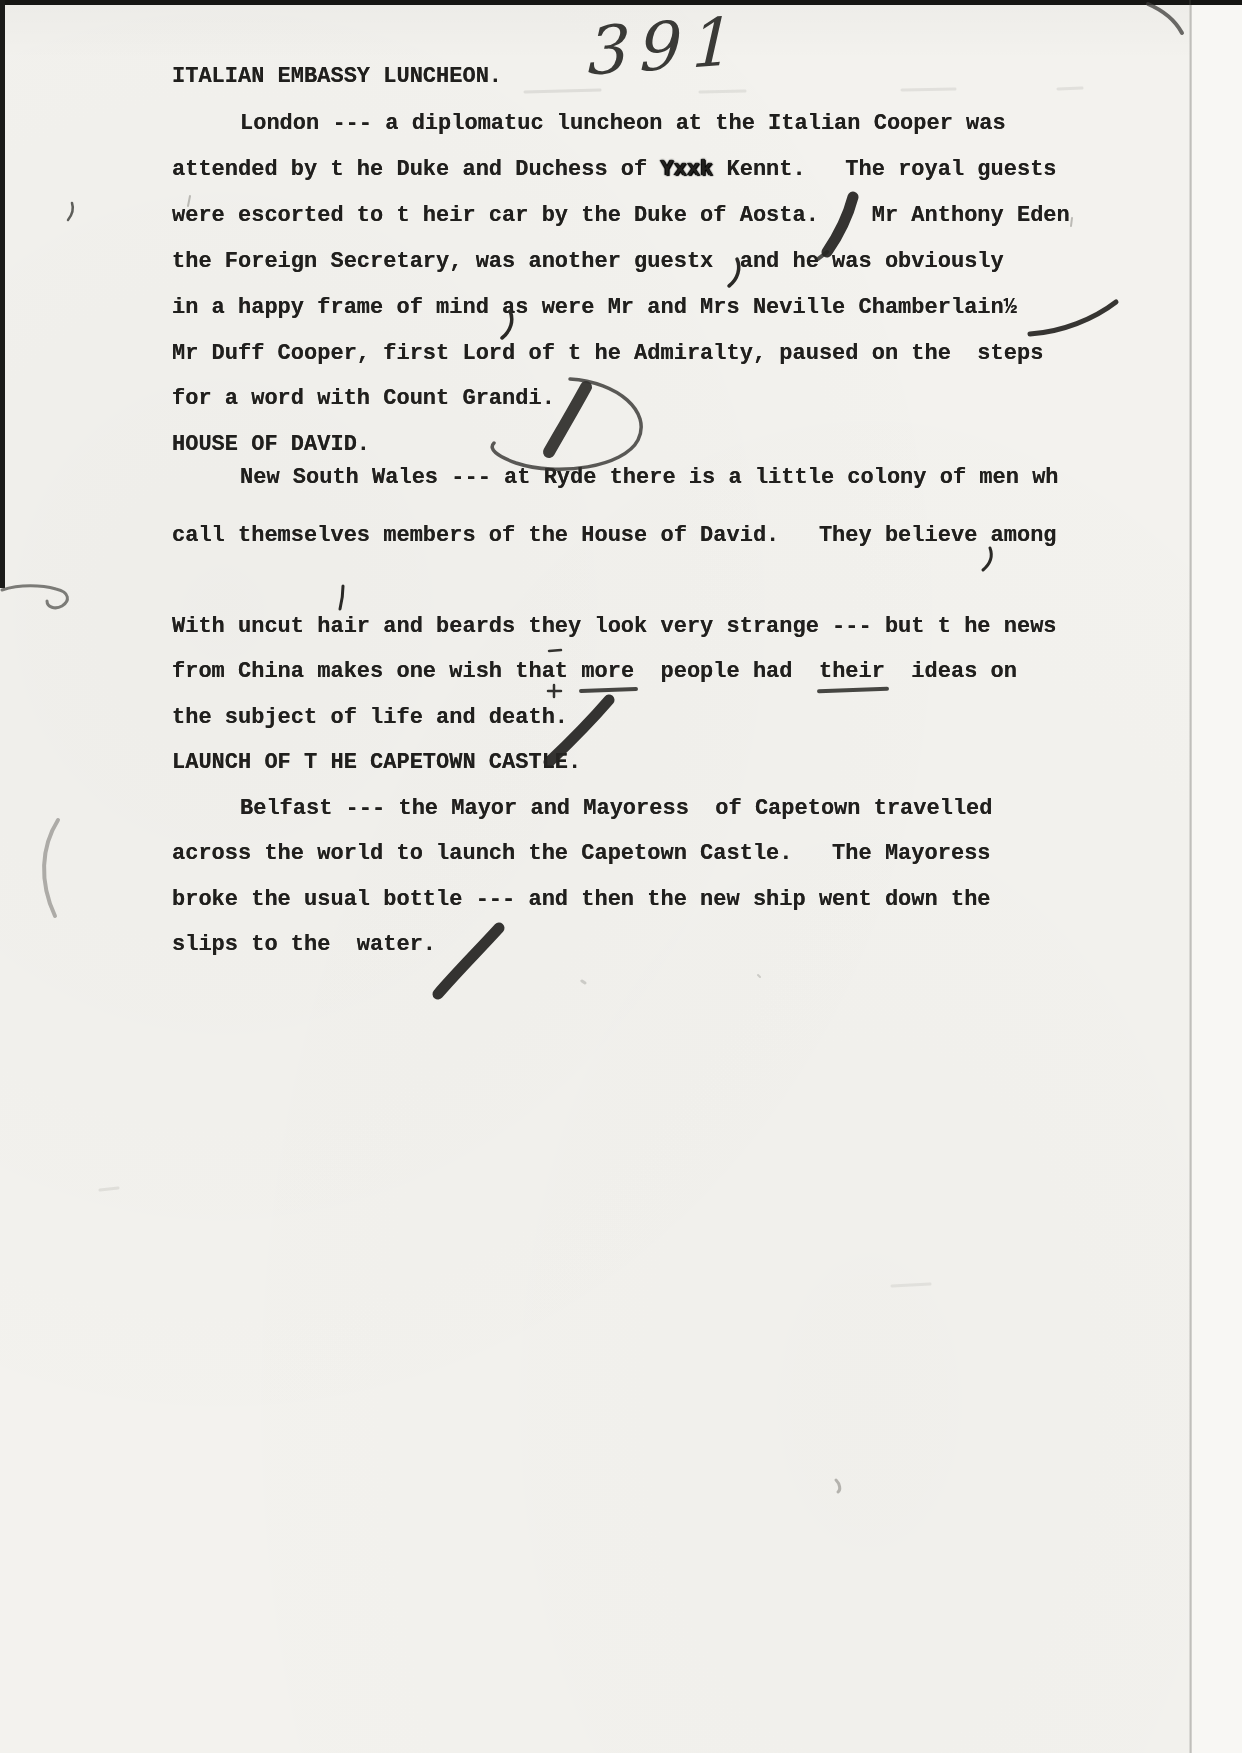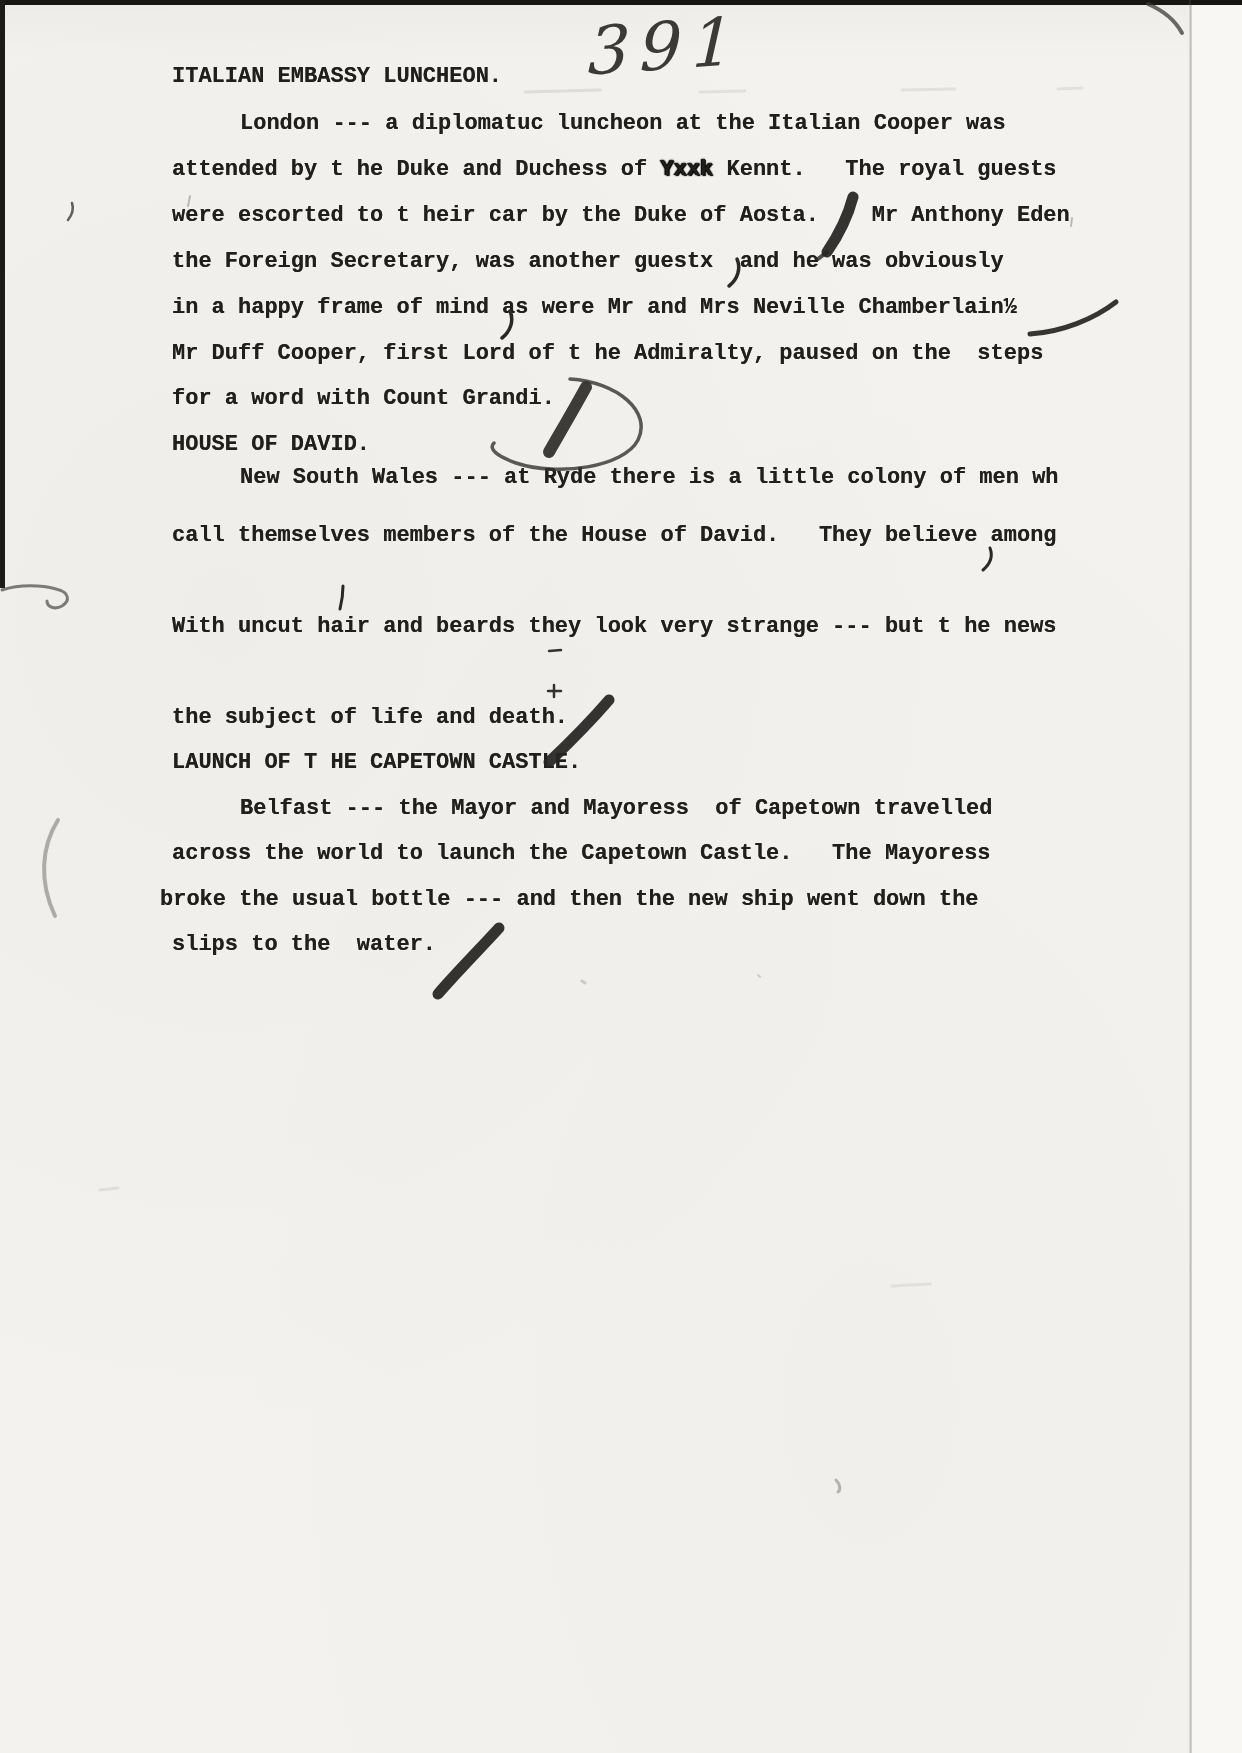--- a/index.html
+++ b/index.html
@@ -52,25 +52,26 @@
   <div class="tline" style="top:202px; left:172px;">were escorted to t heir car by the Duke of Aosta.    Mr Anthony Eden</div>
   <div class="tline" style="top:156px; left:172px;"><span>attended by t he Duke and Duchess of </span><span class="overstruck">Yxxk</span><span> Kennt.   The royal guests</span></div>
   <div class="tline" style="top:248px; left:172px;">the Foreign Secretary, was another guestx  and he was obviously</div>
   <div class="tline" style="top:294px; left:172px;">in a happy frame of mind as were Mr and Mrs Neville Chamberlain½</div>
   <div class="tline" style="top:340px; left:172px;">Mr Duff Cooper, first Lord of t he Admiralty, paused on the  steps</div>
   <div class="tline" style="top:385px; left:172px;">for a word with Count Grandi.</div>
   <div class="tline" style="top:431px; left:172px;">HOUSE OF DAVID.</div>
   <div class="tline" style="top:464px; left:240px;">New South Wales --- at Ryde there is a little colony of men wh</div>
   <div class="tline" style="top:522px; left:172px;">call themselves members of the House of David.   They believe among</div>
   <div class="tline" style="top:613px; left:172px;">With uncut hair and beards they look very strange --- but t he news</div>
+  <div class="tline" style="top:658px; left:172px;"><span>from China makes one wish that </span><span class="pen-underline">more</span><span>  people had  </span><span class="pen-underline">their</span><span>  ideas on</span></div>
   <div class="tline" style="top:704px; left:172px;">the subject of life and death.</div>
   <div class="tline" style="top:749px; left:172px;">LAUNCH OF T HE CAPETOWN CASTLE.</div>
   <div class="tline" style="top:795px; left:240px;">Belfast --- the Mayor and Mayoress  of Capetown travelled</div>
   <div class="tline" style="top:840px; left:172px;">across the world to launch the Capetown Castle.   The Mayoress</div>
-  <div class="tline" style="top:886px; left:160px;text-align:center;">broke the usual bottle --- and then the new ship went down the</div>
+  <div class="tline" style="top:886px; left:172px;text-align:center;">broke the usual bottle --- and then the new ship went down the</div>
   <div class="tline" style="top:931px; left:172px;">slips to the  water.</div>
 
   <div class="edge-strip"></div>
 
   <svg class="ink" width="1242" height="1753" viewBox="0 0 1242 1753">
 
     <g>
       <rect x="0" y="0" width="1242" height="5" fill="#161614"></rect>
       <path d="M 1148 4 C 1162 10 1175 20 1182 33" stroke="#3c3b38" stroke-width="4" fill="none" stroke-linecap="round" opacity="0.75"></path>
     </g>

